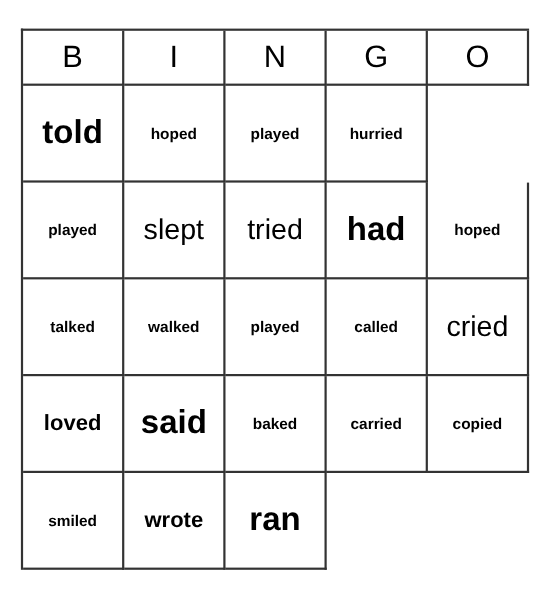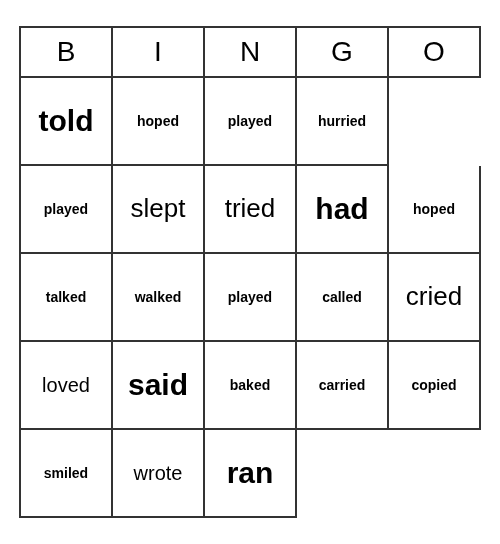--- a/index.html
+++ b/index.html
@@ -68,21 +68,21 @@
       font-weight: bold;
     }
 
     .bingo-cell span.large {
       font-size: 26px;
       font-weight: normal;
     }
 
     .bingo-cell span.medium {
       font-size: 20px;
-      font-weight: normal;
+      font-weight: bold;
     }
 
     .bingo-cell span.xlarge {
       font-size: 30px;
       font-weight: bold;
     }
   </style>
 </head>
 <body>
 

